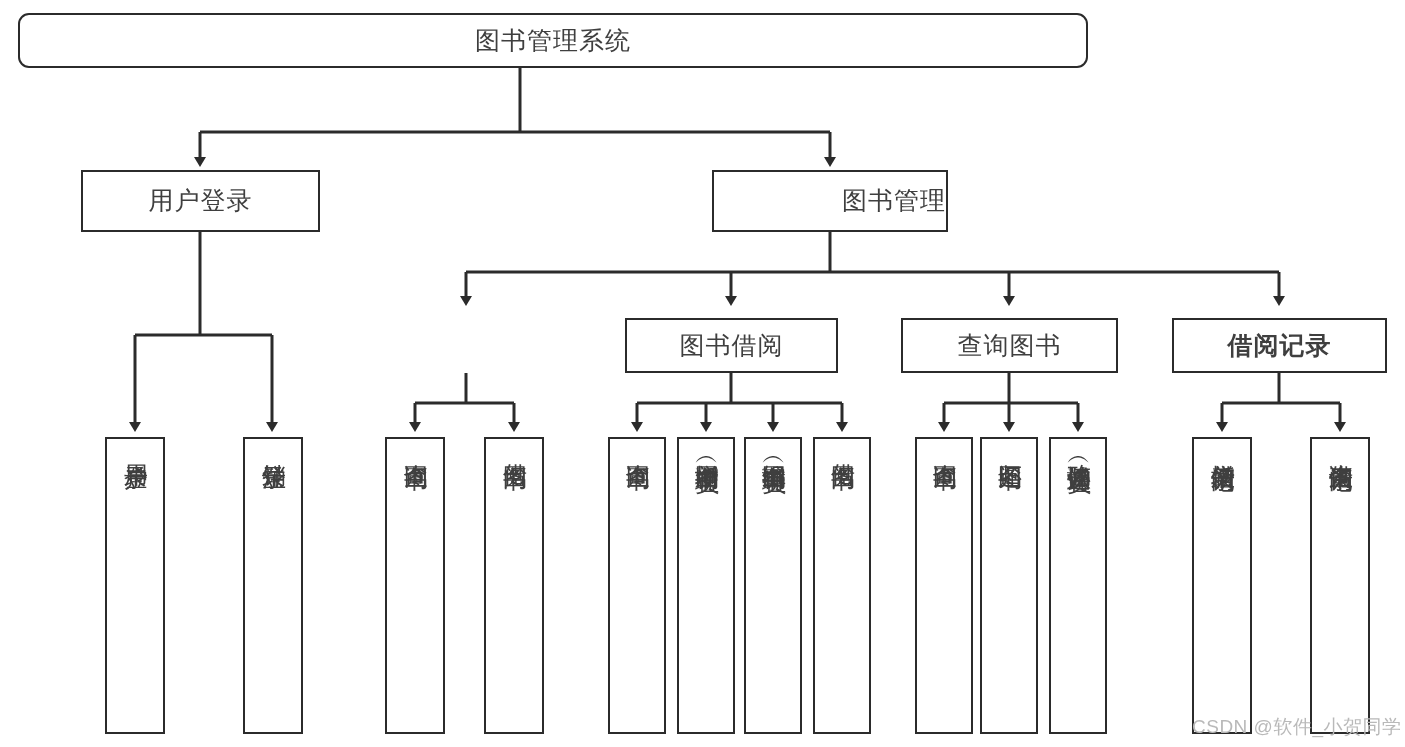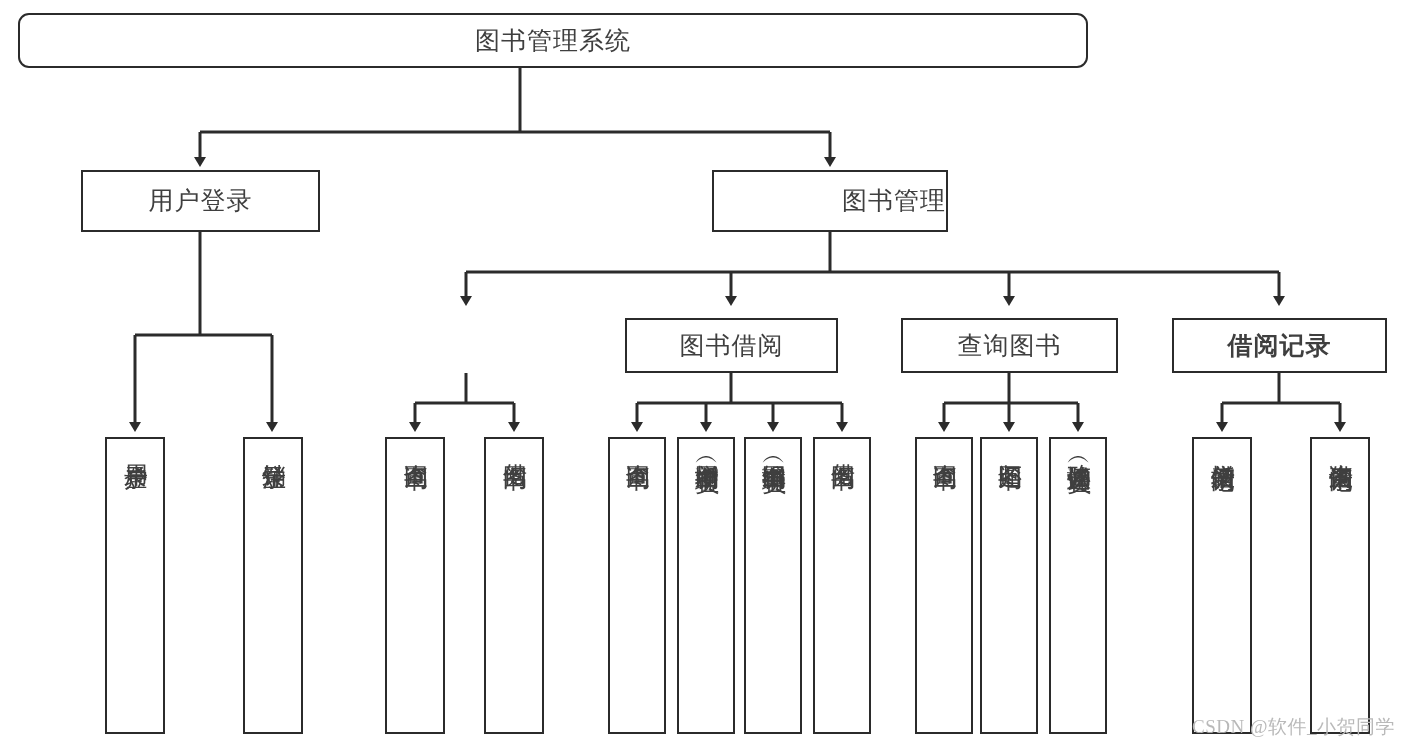--- a/index.html
+++ b/index.html
@@ -63,21 +63,21 @@
     font-size: 24px;
     line-height: 1.08;
     letter-spacing: 1px;
   }
   .watermark {
     position: absolute;
     color: #b9b9b9;
     font-size: 19px;
     letter-spacing: 0.5px;
     white-space: nowrap;
-    font-family: Liberation Serif, serif;
+    font-family: Liberation Sans, sans-serif;
   }
 </style>
 </head>
 <body>
 
 <div id="canvas">
 
   <svg id="wires" viewBox="0 0 1405 747" xmlns="http://www.w3.org/2000/svg">
     <defs>
       <marker id="arrow" markerWidth="10" markerHeight="12" refX="1" refY="6" orient="auto" markerUnits="userSpaceOnUse">

